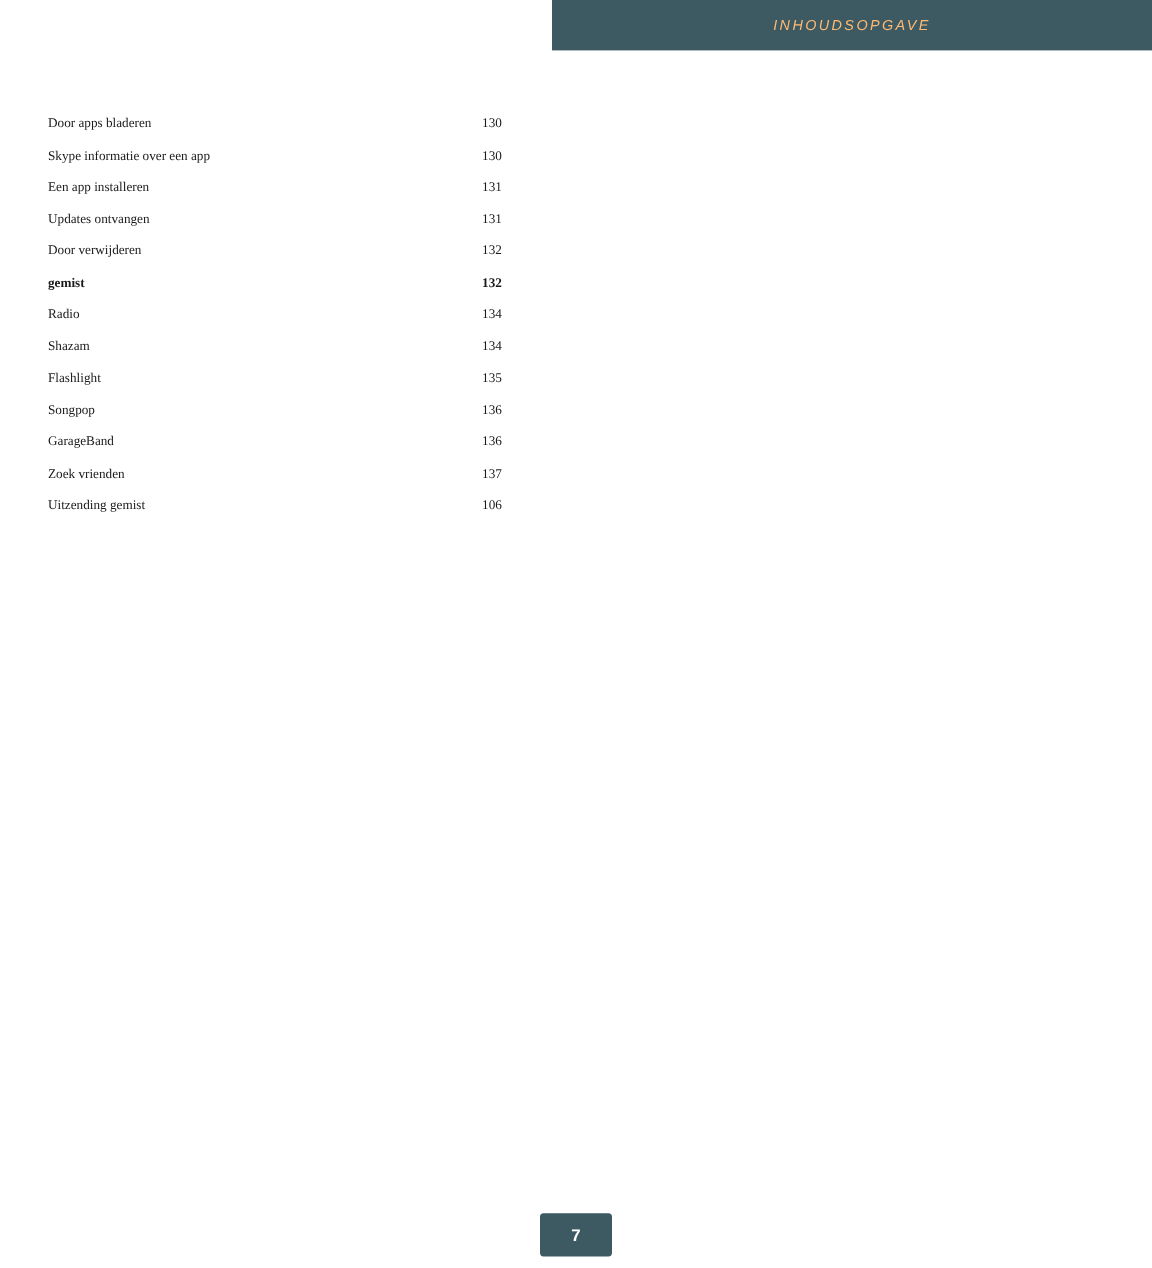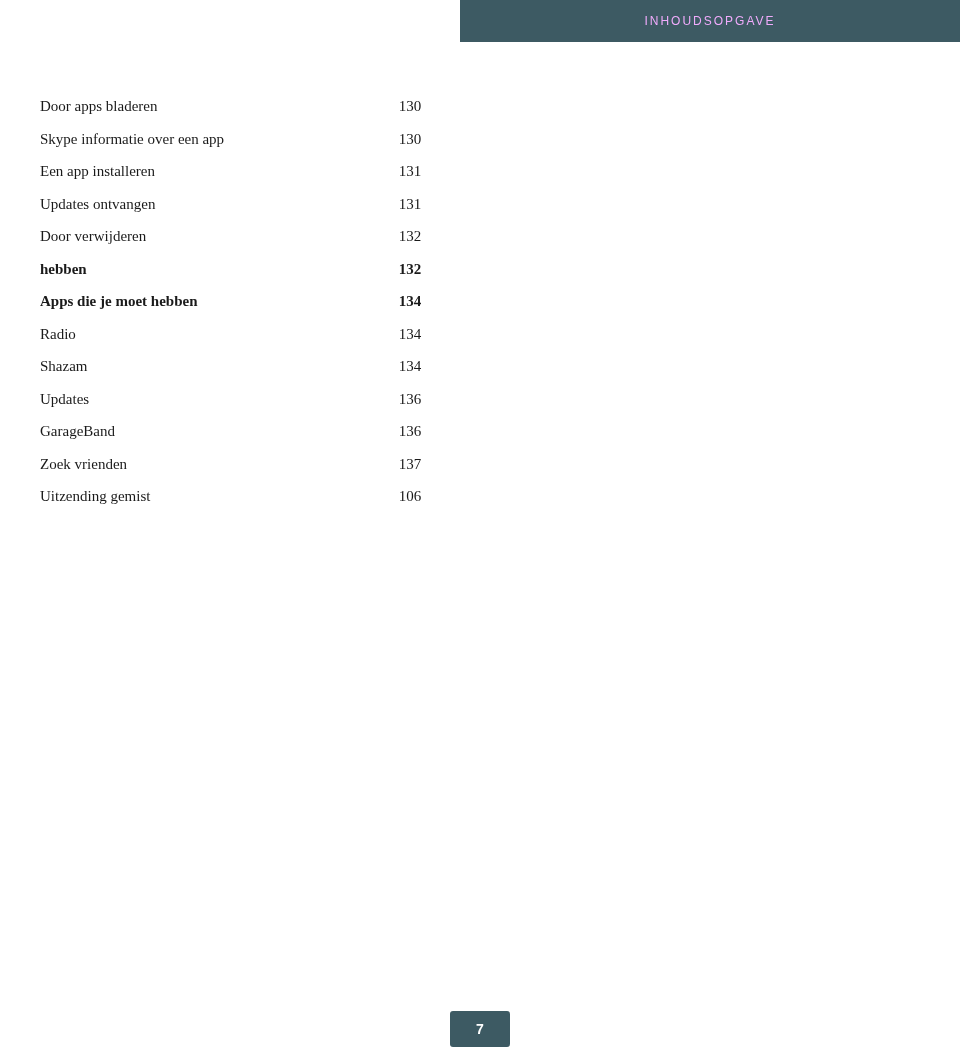--- a/index.html
+++ b/index.html
@@ -22,44 +22,45 @@
       left: 460px;
       right: 0;
       height: 42px;
       background-color: #3d5a63;
       display: flex;
       align-items: center;
       justify-content: center;
     }
 
     .header-title {
-      color: #f0abfc;
+      color: #fdba74;
       font-family: Arial, Helvetica, sans-serif;
       font-size: 12px;
       letter-spacing: 2px;
       font-weight: normal;
       text-transform: uppercase;
+      font-style: italic;
     }
 
     .content {
       position: absolute;
       top: 90px;
       left: 0;
       right: 0;
       padding: 0 40px;
     }
 
     .toc-table {
       width: 420px;
       border-collapse: collapse;
     }
 
     .toc-table tr td {
       padding: 5px 0;
-      font-size: 15px;
+      font-size: 11px;
       color: #1a1a1a;
       line-height: 1.5;
     }
 
     .toc-table tr td:first-child {
       width: 320px;
       padding-right: 20px;
     }
 
     .toc-table tr td:last-child {
@@ -116,37 +117,37 @@
         </tr>
         <tr>
           <td>Updates ontvangen</td>
           <td>131</td>
         </tr>
         <tr>
           <td>Door verwijderen</td>
           <td>132</td>
         </tr>
         <tr class="bold-row">
-          <td>hebben</td>
+          <td>gemist</td>
           <td>132</td>
-        </tr>
-        <tr class="bold-row">
-          <td>Apps die je moet hebben</td>
-          <td>134</td>
         </tr>
         <tr>
           <td>Radio</td>
           <td>134</td>
         </tr>
         <tr>
           <td>Shazam</td>
           <td>134</td>
         </tr>
         <tr>
-          <td>Updates</td>
+          <td>Flashlight</td>
+          <td>135</td>
+        </tr>
+        <tr>
+          <td>Songpop</td>
           <td>136</td>
         </tr>
         <tr>
           <td>GarageBand</td>
           <td>136</td>
         </tr>
         <tr>
           <td>Zoek vrienden</td>
           <td>137</td>
         </tr>

